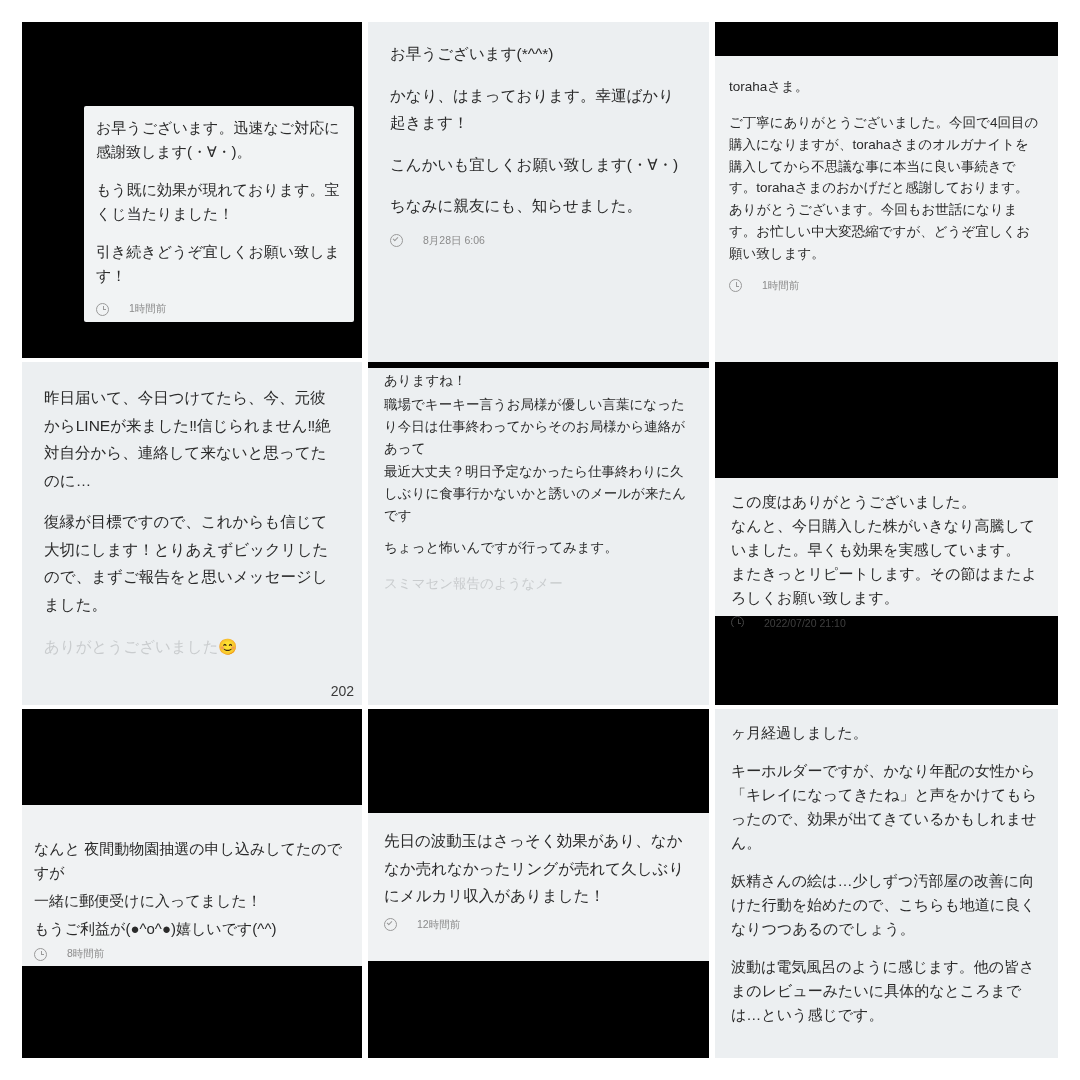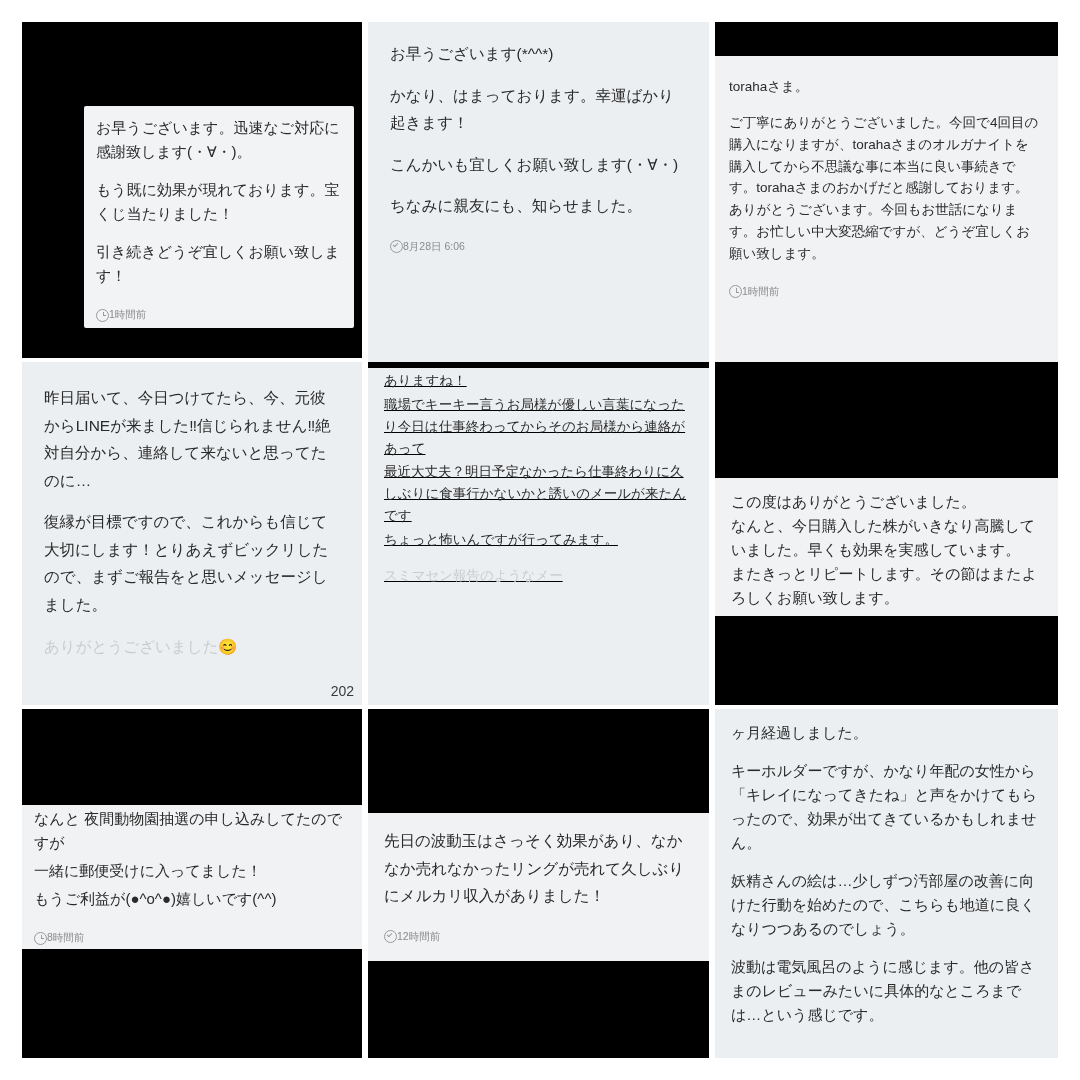--- a/index.html
+++ b/index.html
@@ -45,22 +45,22 @@
     color: #2a2a2a;
     white-space: pre-wrap;
     word-break: break-all;
   }
   .msg-sm { font-size: 15px; line-height: 1.6; }
   .msg-lg { font-size: 15.5px; line-height: 1.78; }
 
   .timerow {
     display: flex;
     align-items: center;
-    gap: 0;
-    margin-top: 20px;
+    gap: 20px;
+    margin-top: 6px;
     font-size: 10.5px;
     color: #8b8b8b;
   }
   .clock {
     display: inline-block;
     width: 11px; height: 11px;
     border: 1.4px solid #9a9a9a;
     border-radius: 50%;
     position: relative;
     flex: 0 0 auto;
@@ -148,40 +148,39 @@
     padding: 22px 30px 4px 22px;
     box-sizing: border-box;
   }
   
   #cell-2-2 .inner {
     position: absolute;
     inset: 0;
     background: #eceff1;
     padding: 8px 14px 4px 16px;
     box-sizing: border-box;
-    text-decoration: underline;
   }
   
   #cell-2-3 .inner {
     position: absolute;
     left: 0; right: 0;
     top: 116px;
     height: 138px;
     background: #f0f2f3;
     padding: 12px 14px 4px 16px;
     box-sizing: border-box;
   }
   
   #cell-3-1 .inner {
     position: absolute;
     left: 0; right: 0;
     top: 96px;
-    height: 144px;
+    height: 161px;
     background: #f0f2f3;
-    padding: 2px 12px 6px 12px;
+    padding: 32px 12px 6px 12px;
     box-sizing: border-box;
   }
   
   #cell-3-2 .inner {
     position: absolute;
     left: 0; right: 0;
     top: 104px;
     height: 148px;
     background: #f0f2f3;
     padding: 14px 14px 6px 16px;
@@ -249,21 +248,21 @@
       <div class="msg msg-lg para">復縁が目標ですので、これからも信じて大切にします！とりあえずビックリしたので、まずご報告をと思いメッセージしました。</div>
       <div class="msg msg-lg faded"><span>ありがとうございました</span><span class="emoji">😊</span></div>
     </div>
     <div class="corner-num">202</div>
   </div>
 
   <div class="cell c-r2 c-c2" id="cell-2-2">
     <div class="inner">
       <div class="msg para" style="margin-bottom:2px;">ありますね！</div>
       <div class="msg para" style="margin-bottom:2px;">職場でキーキー言うお局様が優しい言葉になったり今日は仕事終わってからそのお局様から連絡があって</div>
-      <div class="msg para" style="margin-bottom:2px;">最近大丈夫？明日予定なかったら仕事終わりに久しぶりに食事行かないかと誘いのメールが来たんです</div>
+      <div class="msg para" style="margin-bottom:10px;">最近大丈夫？明日予定なかったら仕事終わりに久しぶりに食事行かないかと誘いのメールが来たんです</div>
       <div class="msg para">ちょっと怖いんですが行ってみます。</div>
       <div class="msg faded">スミマセン報告のようなメー</div>
     </div>
     <div class="topfade"></div>
     <div class="blackpanel" style="top:0; height:6px;"></div>
   </div>
 
   <div class="cell c-r2 c-c3" id="cell-2-3">
     <div class="blackpanel" style="top:0; height:343px;"></div>
     <div class="inner">

